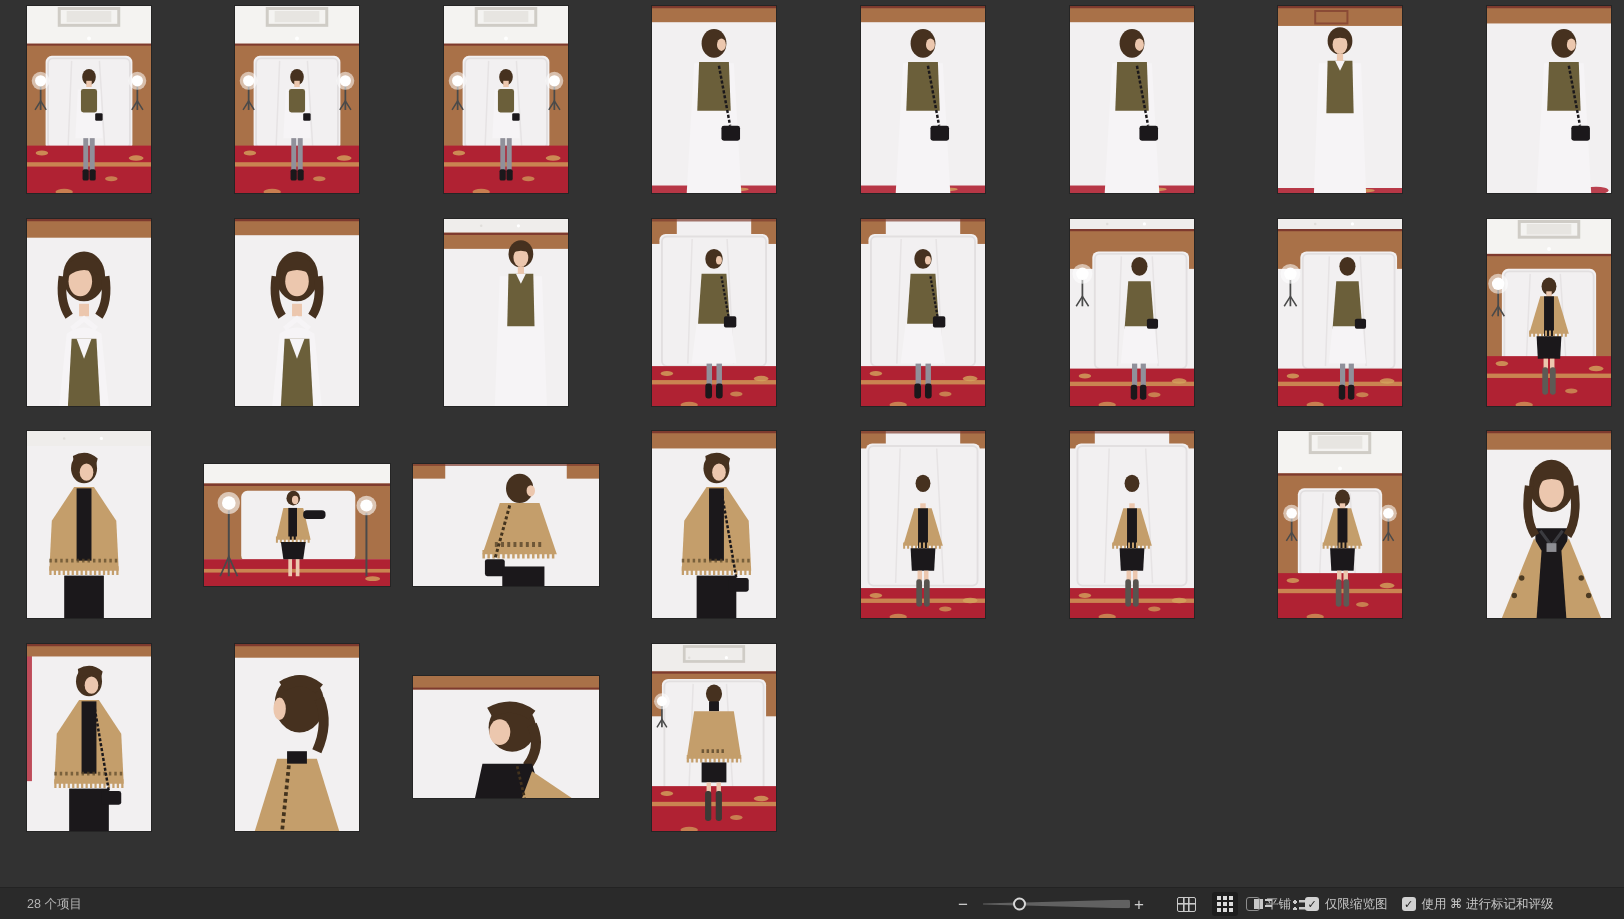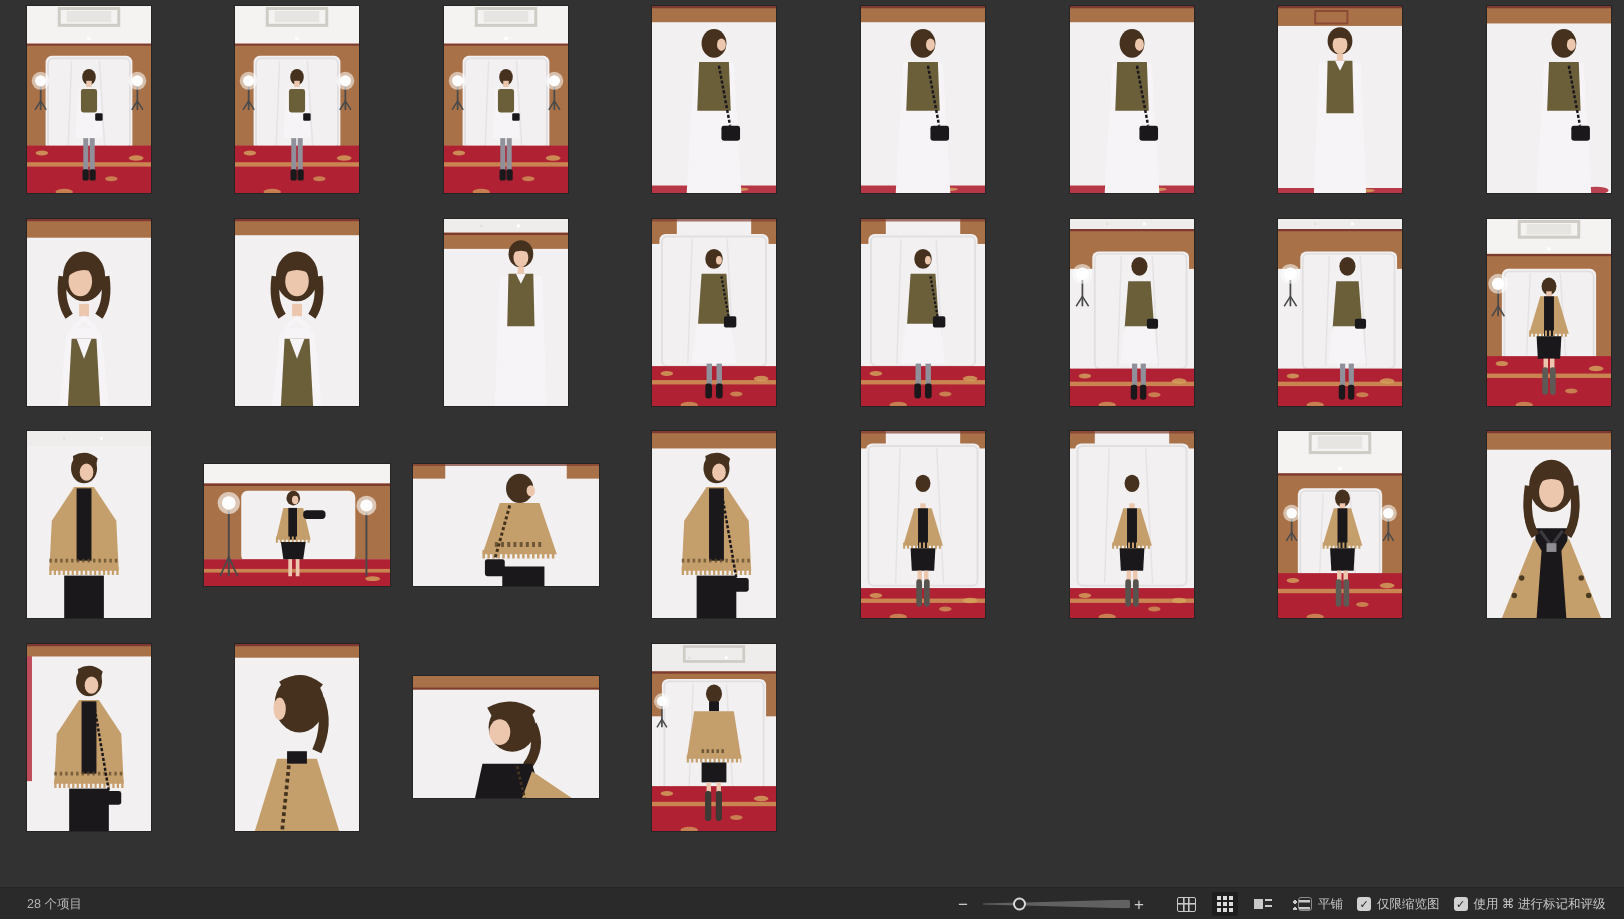--- a/index.html
+++ b/index.html
@@ -41,21 +41,21 @@
   .ico-thumblist{width:18px;height:14px;position:relative;}
   .ico-thumblist::before{content:"";position:absolute;left:0;top:2px;width:9px;height:10px;background:var(--icon);}
   .ico-thumblist::after{content:"";position:absolute;right:0;top:2px;width:7px;height:10px;
     background:repeating-linear-gradient(to bottom,var(--icon) 0 2px,transparent 2px 6px);}
   .ico-detaillist{width:18px;height:12px;
     background:
       radial-gradient(circle 1.8px,var(--icon) 97%,transparent) 1px 2px/4px 4px no-repeat,
       radial-gradient(circle 1.8px,var(--icon) 97%,transparent) 1px 9px/4px 4px no-repeat,
       linear-gradient(var(--icon),var(--icon)) 7px 1.5px/11px 2.5px no-repeat,
       linear-gradient(var(--icon),var(--icon)) 7px 8.5px/11px 2.5px no-repeat;}
-  #checks{left:1298px;gap:14px;white-space:nowrap;}
+  #checks{left:1246px;gap:14px;white-space:nowrap;}
   .check{display:flex;align-items:center;gap:6px;cursor:default;}
   .box{width:14px;height:14px;border-radius:3px;box-sizing:border-box;display:flex;align-items:center;justify-content:center;}
   .box.off{border:1.5px solid #8d8d8d;background:transparent;}
   .box.on{background:#d2d2d2;color:#1f1f1f;font-size:11px;font-weight:bold;line-height:1;}
   .check .lbl{color:#c6c6c6;}
 </style>
 </head>
 <body>
 
 <div id="grid">

